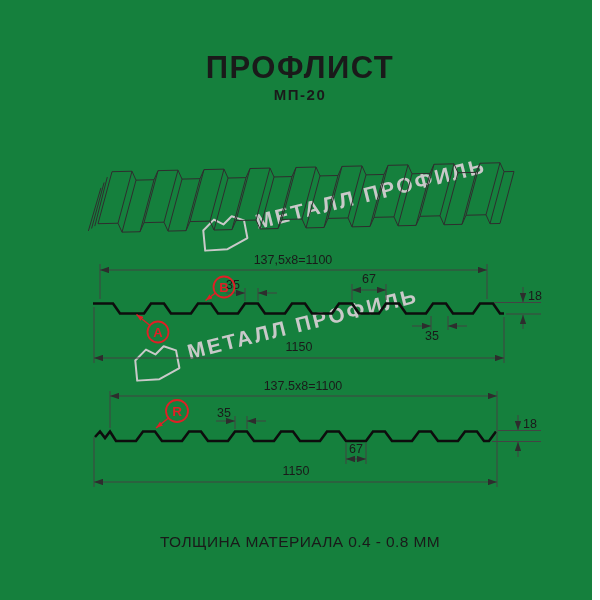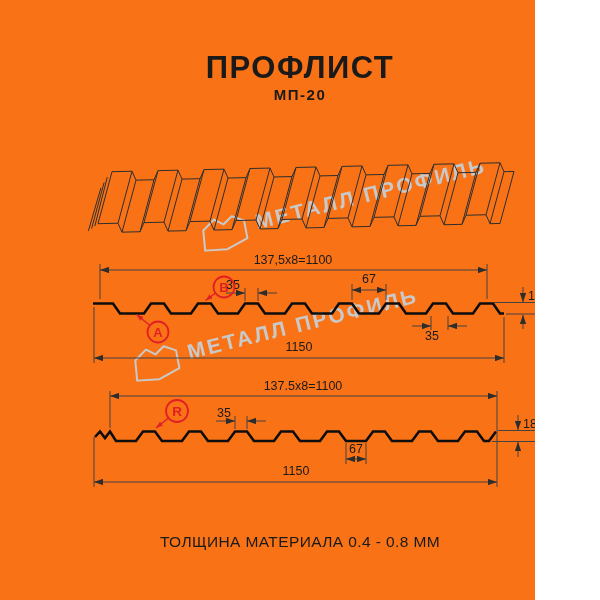--- a/index.html
+++ b/index.html
@@ -1,16 +1,16 @@
 <!DOCTYPE html>
 <html><head>
 <meta charset="utf-8">
 <style>
   html,body{margin:0;padding:0;background:#ffffff;}
-  .page{width:535px;height:600px;background:#f97316;position:relative;overflow:hidden;
+  .page{width:592px;height:600px;background:#15803d;position:relative;overflow:hidden;
         font-family:"Liberation Sans", sans-serif;text-align:center;}
   svg text{font-family:"Liberation Sans", sans-serif;fill:#1a1a1a;}
   .title-main{font-size:31px;font-weight:700;letter-spacing:1.5px;}
   .title-model{font-size:15px;font-weight:700;letter-spacing:1.5px;}
   .footer-note{font-size:15.5px;font-weight:400;letter-spacing:0.4px;}
   .dimtext{font-size:12.5px;}
   .prof{fill:none;stroke:#0d0d0d;stroke-width:2.6;stroke-linejoin:miter;}
   .ext{stroke:#434343;stroke-width:1;fill:none;}
   .dim{stroke:#434343;stroke-width:1;fill:none;}
   .s3d{stroke:#2e2e2e;stroke-width:1;fill:none;stroke-linejoin:round;}

